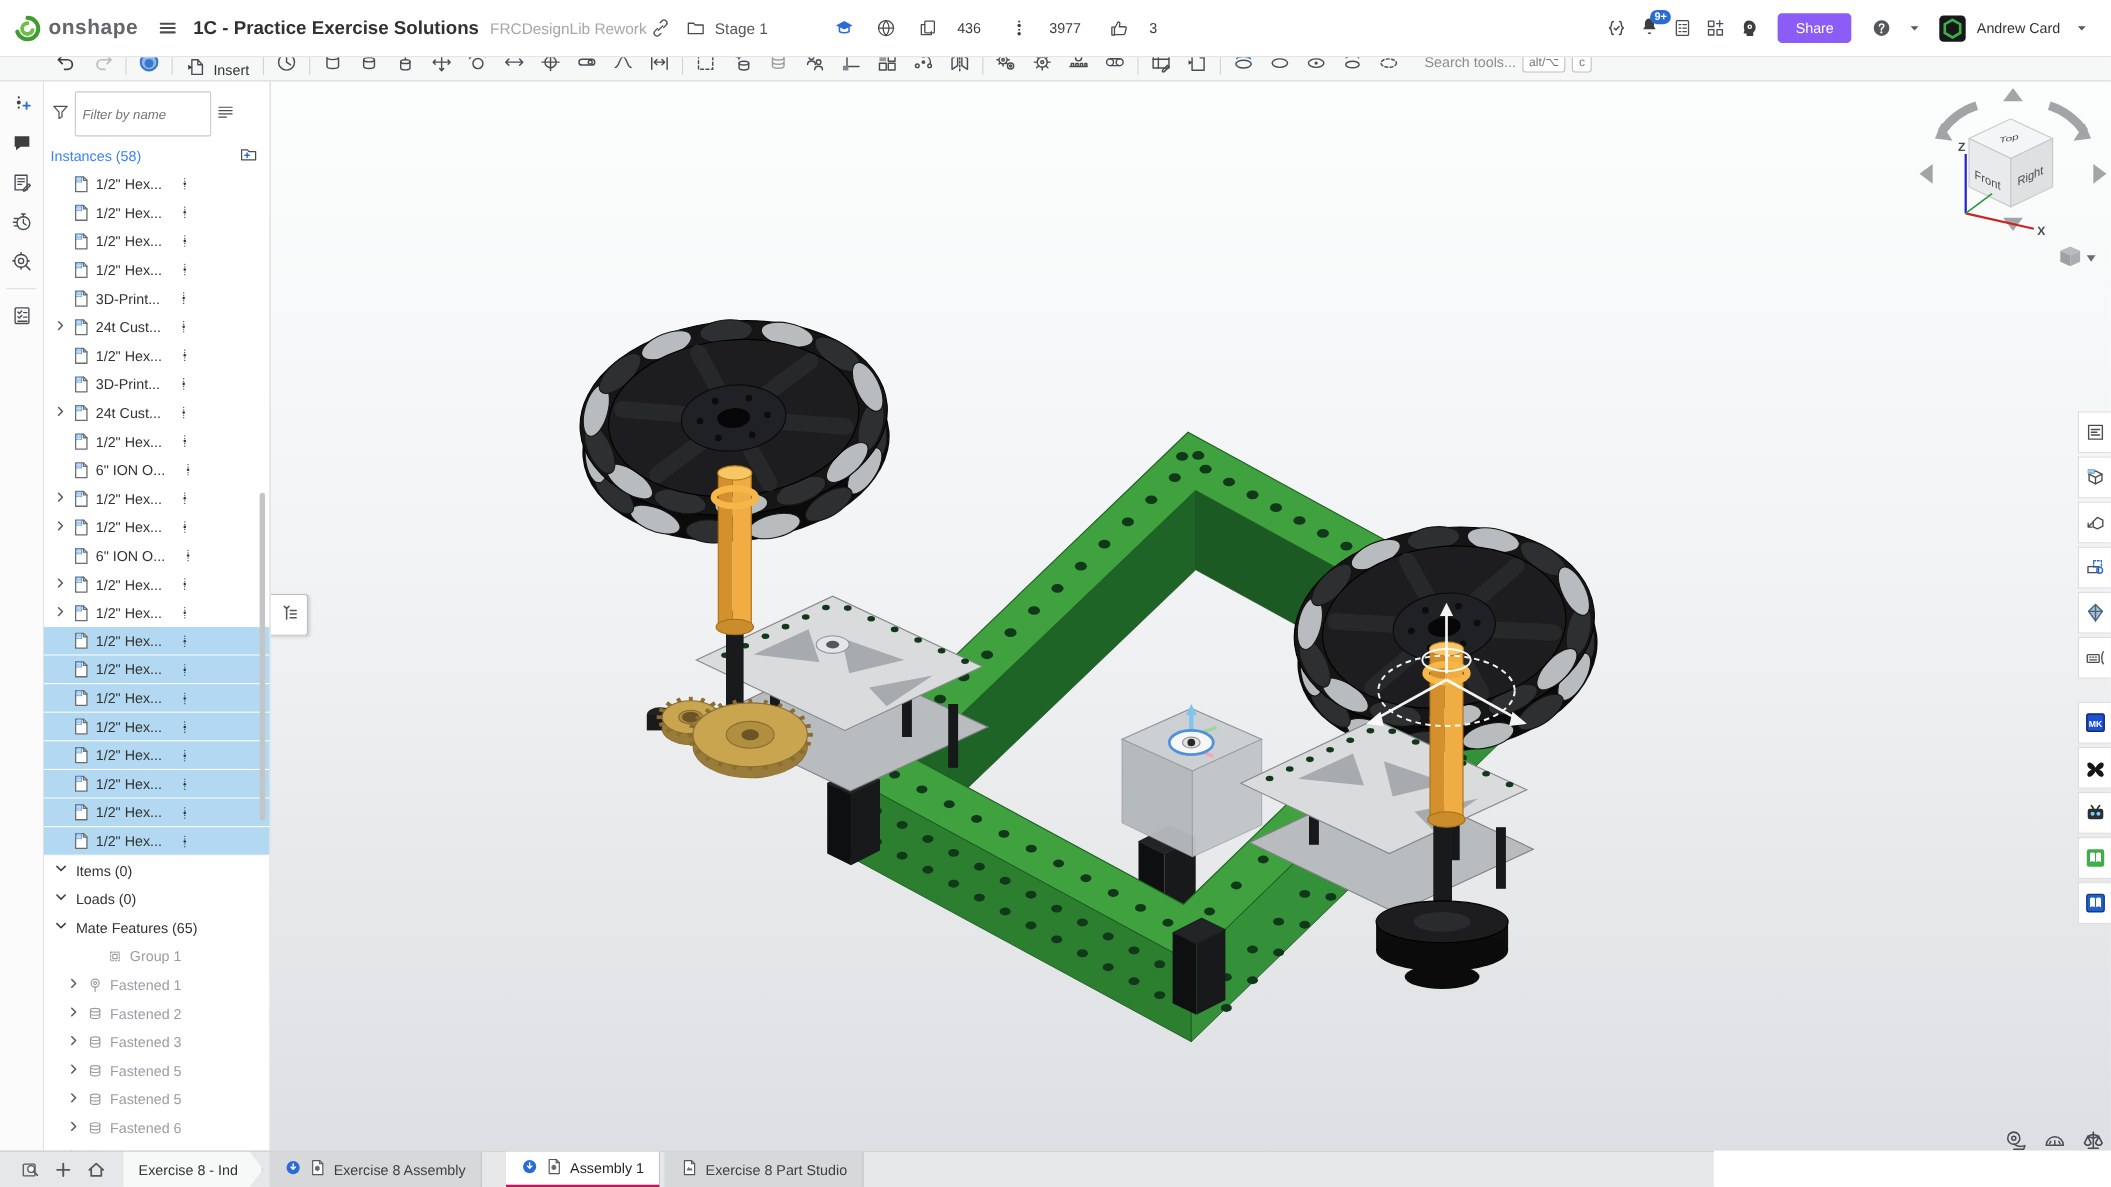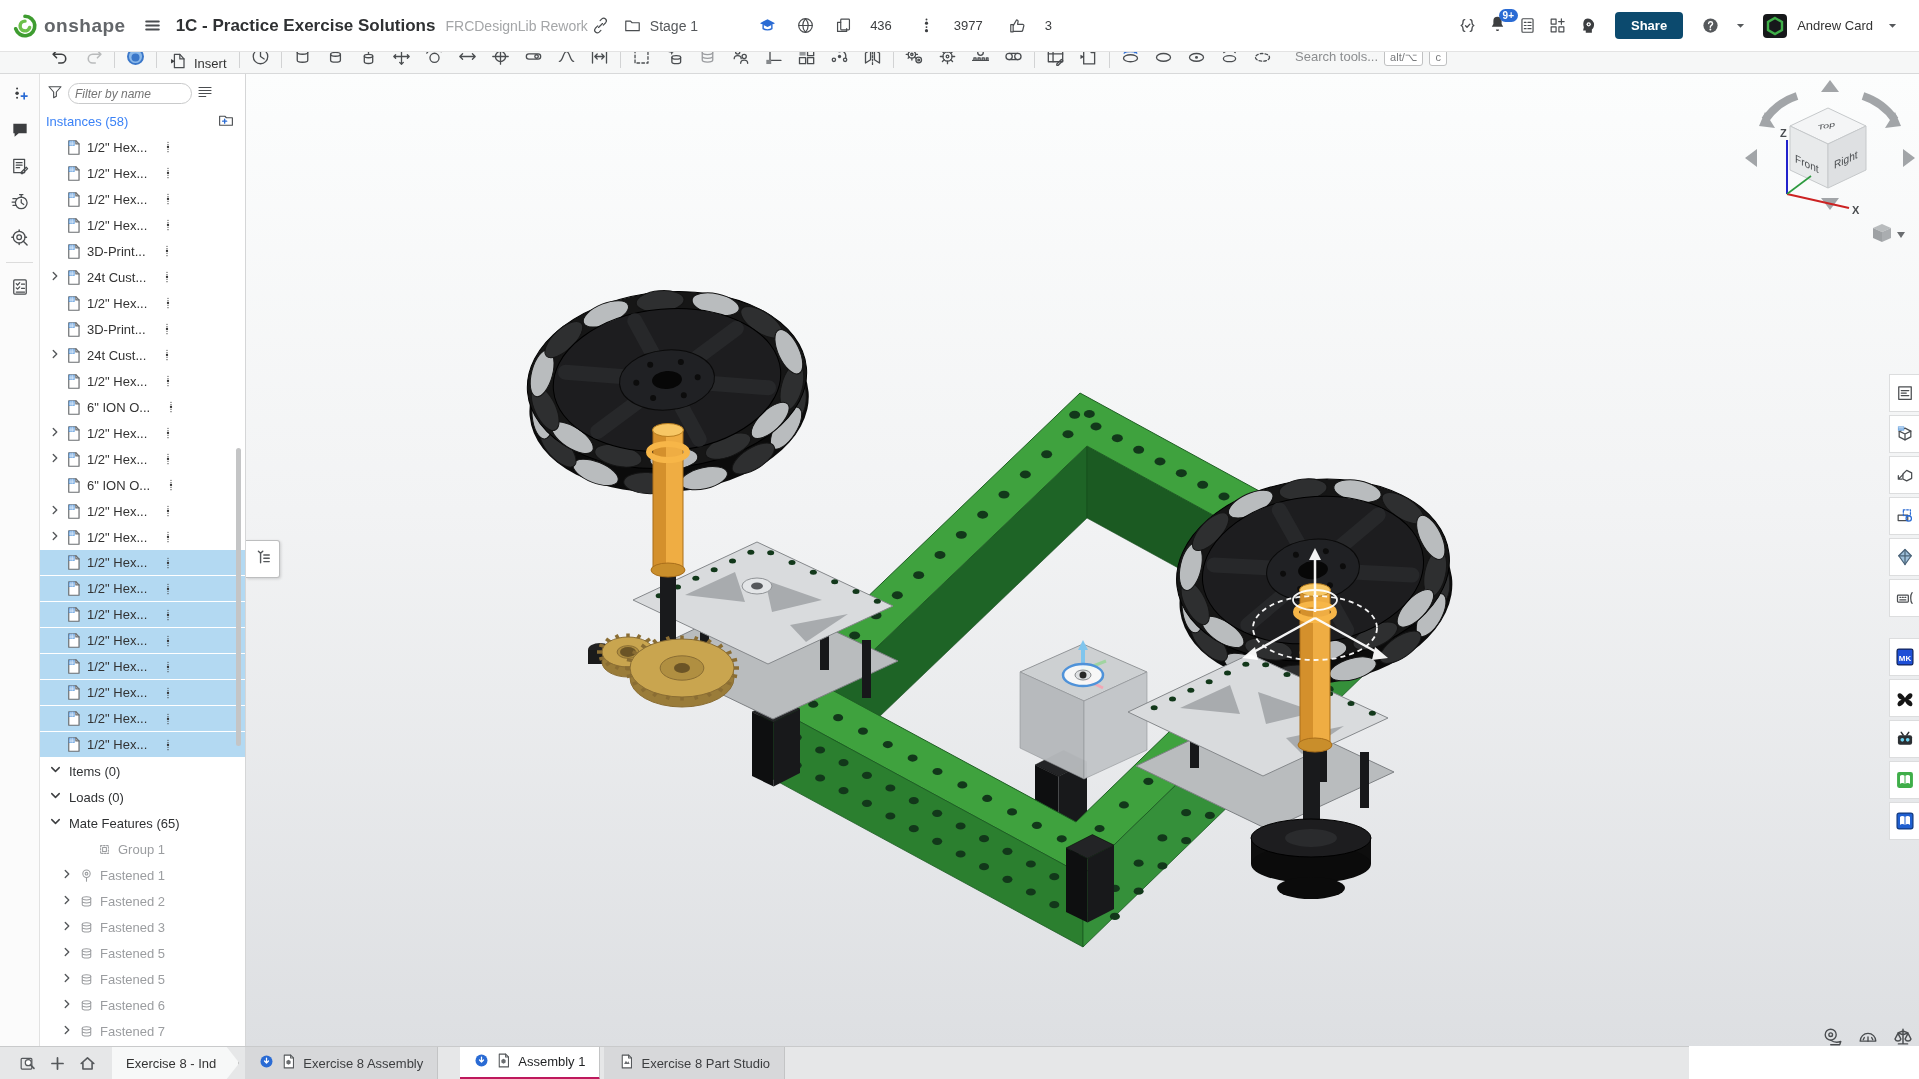--- a/index.html
+++ b/index.html
@@ -18,22 +18,22 @@
   #burger { margin-left:14px; }
   #doc-title { font-size:17px; font-weight:bold; color:#2f3133; margin-left:10px; white-space:nowrap; }
   #doc-subtitle { font-size:14px; color:#a4a6a8; margin-left:10px; white-space:nowrap; }
   #folder-crumb { display:flex; align-items:center; gap:4px; margin-left:6px; color:#55585b; font-size:14px; }
   #stats { display:flex; align-items:center; gap:12px; margin-left:56px; color:#3c3e40; font-size:13px; }
   #stats .num { margin:0 10px 0 2px; }
   #header-right { margin-left:auto; display:flex; align-items:center; gap:4px; padding-right:14px; }
   #bell-wrap { position:relative; }
   #notif-badge { position:absolute; top:-4px; right:-7px; background:#2a6bd4; color:#fff; font-size:10px;
     font-weight:bold; border-radius:7px; padding:1px 4px; line-height:11px; }
-  #share-btn { background:#0c4a6e; color:#fff; border:none; border-radius:4px; font-size:13px;
-    font-weight:bold; padding:6px 16px; margin:0 10px; cursor:pointer; }
+  #share-btn { background:#8b5cf6; color:#fff; border:none; border-radius:4px; font-size:13px;
+    font-weight:normal; padding:6px 16px; margin:0 10px; cursor:pointer; }
   #avatar { width:24px; height:24px; border-radius:4px; background:#16181a; display:flex;
     align-items:center; justify-content:center; margin-left:6px; }
   #user-name { font-size:13px; color:#333; margin:0 2px 0 6px; }
 
   
   #toolbar { position:absolute; left:0; top:40px; width:1919px; height:34px; background:#f6f7f7;
     border-bottom:1px solid #d8d9da; display:flex; align-items:center; padding-left:44px; z-index:25; }
   .tbtn { width:33px; height:28px; display:inline-flex; align-items:center; justify-content:center;
     border-radius:3px; flex:none; cursor:pointer; }
   .tbtn svg { width:21px; height:21px; }
@@ -52,21 +52,21 @@
     border-right:1px solid #e2e2e2; z-index:20; }
   .strip-btn { width:40px; height:36px; display:flex; align-items:center; justify-content:center; cursor:pointer; }
   .strip-btn svg { width:20px; height:20px; }
   .strip-div { height:1px; background:#dcdcdc; margin:6px 6px; }
 
   
   #panel { position:absolute; left:40px; top:74px; width:206px; height:972px; background:#fff;
     border-right:1px solid #d5d6d7; z-index:15; font-size:13px; color:#333; }
   #filter-row { display:flex; align-items:center; padding:9px 6px 4px 6px; gap:4px; }
   #filter-row svg { width:18px; height:18px; flex:none; }
-  #filter-input { width:124px; height:21px; border:1px solid #c9cacb; border-radius:12px; font-size:12px;
+  #filter-input { width:124px; height:41px; border:1px solid #c9cacb; border-radius:2px; font-size:12px;
     font-style:italic; color:#3b82f6; padding:0 6px; font-family:"Liberation Sans",sans-serif; }
   #instances-hdr { display:flex; align-items:center; height:26px; padding:0 10px 0 6px; font-weight:normal; color:#3b82f6; }
   #instances-hdr .sp { flex:1; }
   #instances-hdr svg { width:18px; height:18px; }
   .irow { display:flex; align-items:center; height:26px; padding-left:8px; cursor:pointer; }
   .irow.sel { background:#b3d9f2; border-bottom:1px solid #fff; }
   .irow .chev { width:16px; height:16px; flex:none; display:flex; }
   .irow .chev svg { width:14px; height:14px; }
   .irow .picon { width:19px; height:19px; margin-right:4px; flex:none; }
   .irow .picon svg { width:19px; height:19px; }
@@ -97,21 +97,21 @@
   #dock { position:absolute; right:0; top:300px; width:30px; }
   .dock-btn { width:30px; height:38px; background:#fff; border:1px solid #dcddde; border-right:none;
     display:flex; align-items:center; justify-content:center; margin-bottom:3px; cursor:pointer; }
   .dock-btn svg { width:20px; height:20px; }
   .dock-gap { height:18px; }
   #measure { position:absolute; left:1576px; top:952px; display:flex; gap:13px; }
   #measure .mbtn { width:22px; height:22px; cursor:pointer; }
   #measure svg { width:22px; height:22px; }
 
   
-  #tabbar { position:absolute; left:0; top:1046px; width:1689px; height:33px; background:#e6e7e8;
+  #tabbar { position:absolute; left:0; top:1046px; width:1558px; height:33px; background:#e6e7e8;
     border-top:1px solid #c9cacb; display:flex; align-items:center; z-index:30; }
   .bar-icon { width:30px; height:30px; display:flex; align-items:center; justify-content:center; cursor:pointer; }
   .bar-icon svg { width:19px; height:19px; }
   #tabs { display:flex; align-items:stretch; height:33px; margin-left:10px; }
   .tab { display:flex; align-items:center; gap:6px; padding:0 14px; font-size:13px; color:#3c3e40;
     background:#d7d8da; border-right:1px solid #c3c4c5; cursor: pointer; height:33px; }
   .tab.banner { background:#f7f8f8; color:#333; padding-right:22px; margin-right:6px;
     clip-path:polygon(0 0, calc(100% - 13px) 0, 100% 50%, calc(100% - 13px) 100%, 0 100%); }
   .tab.active { background:#fff; border-bottom:3px solid #be185d; color:#1f2123; margin-left:22px; margin-right:4px; }
   .tab svg { width:17px; height:17px; flex:none; }

